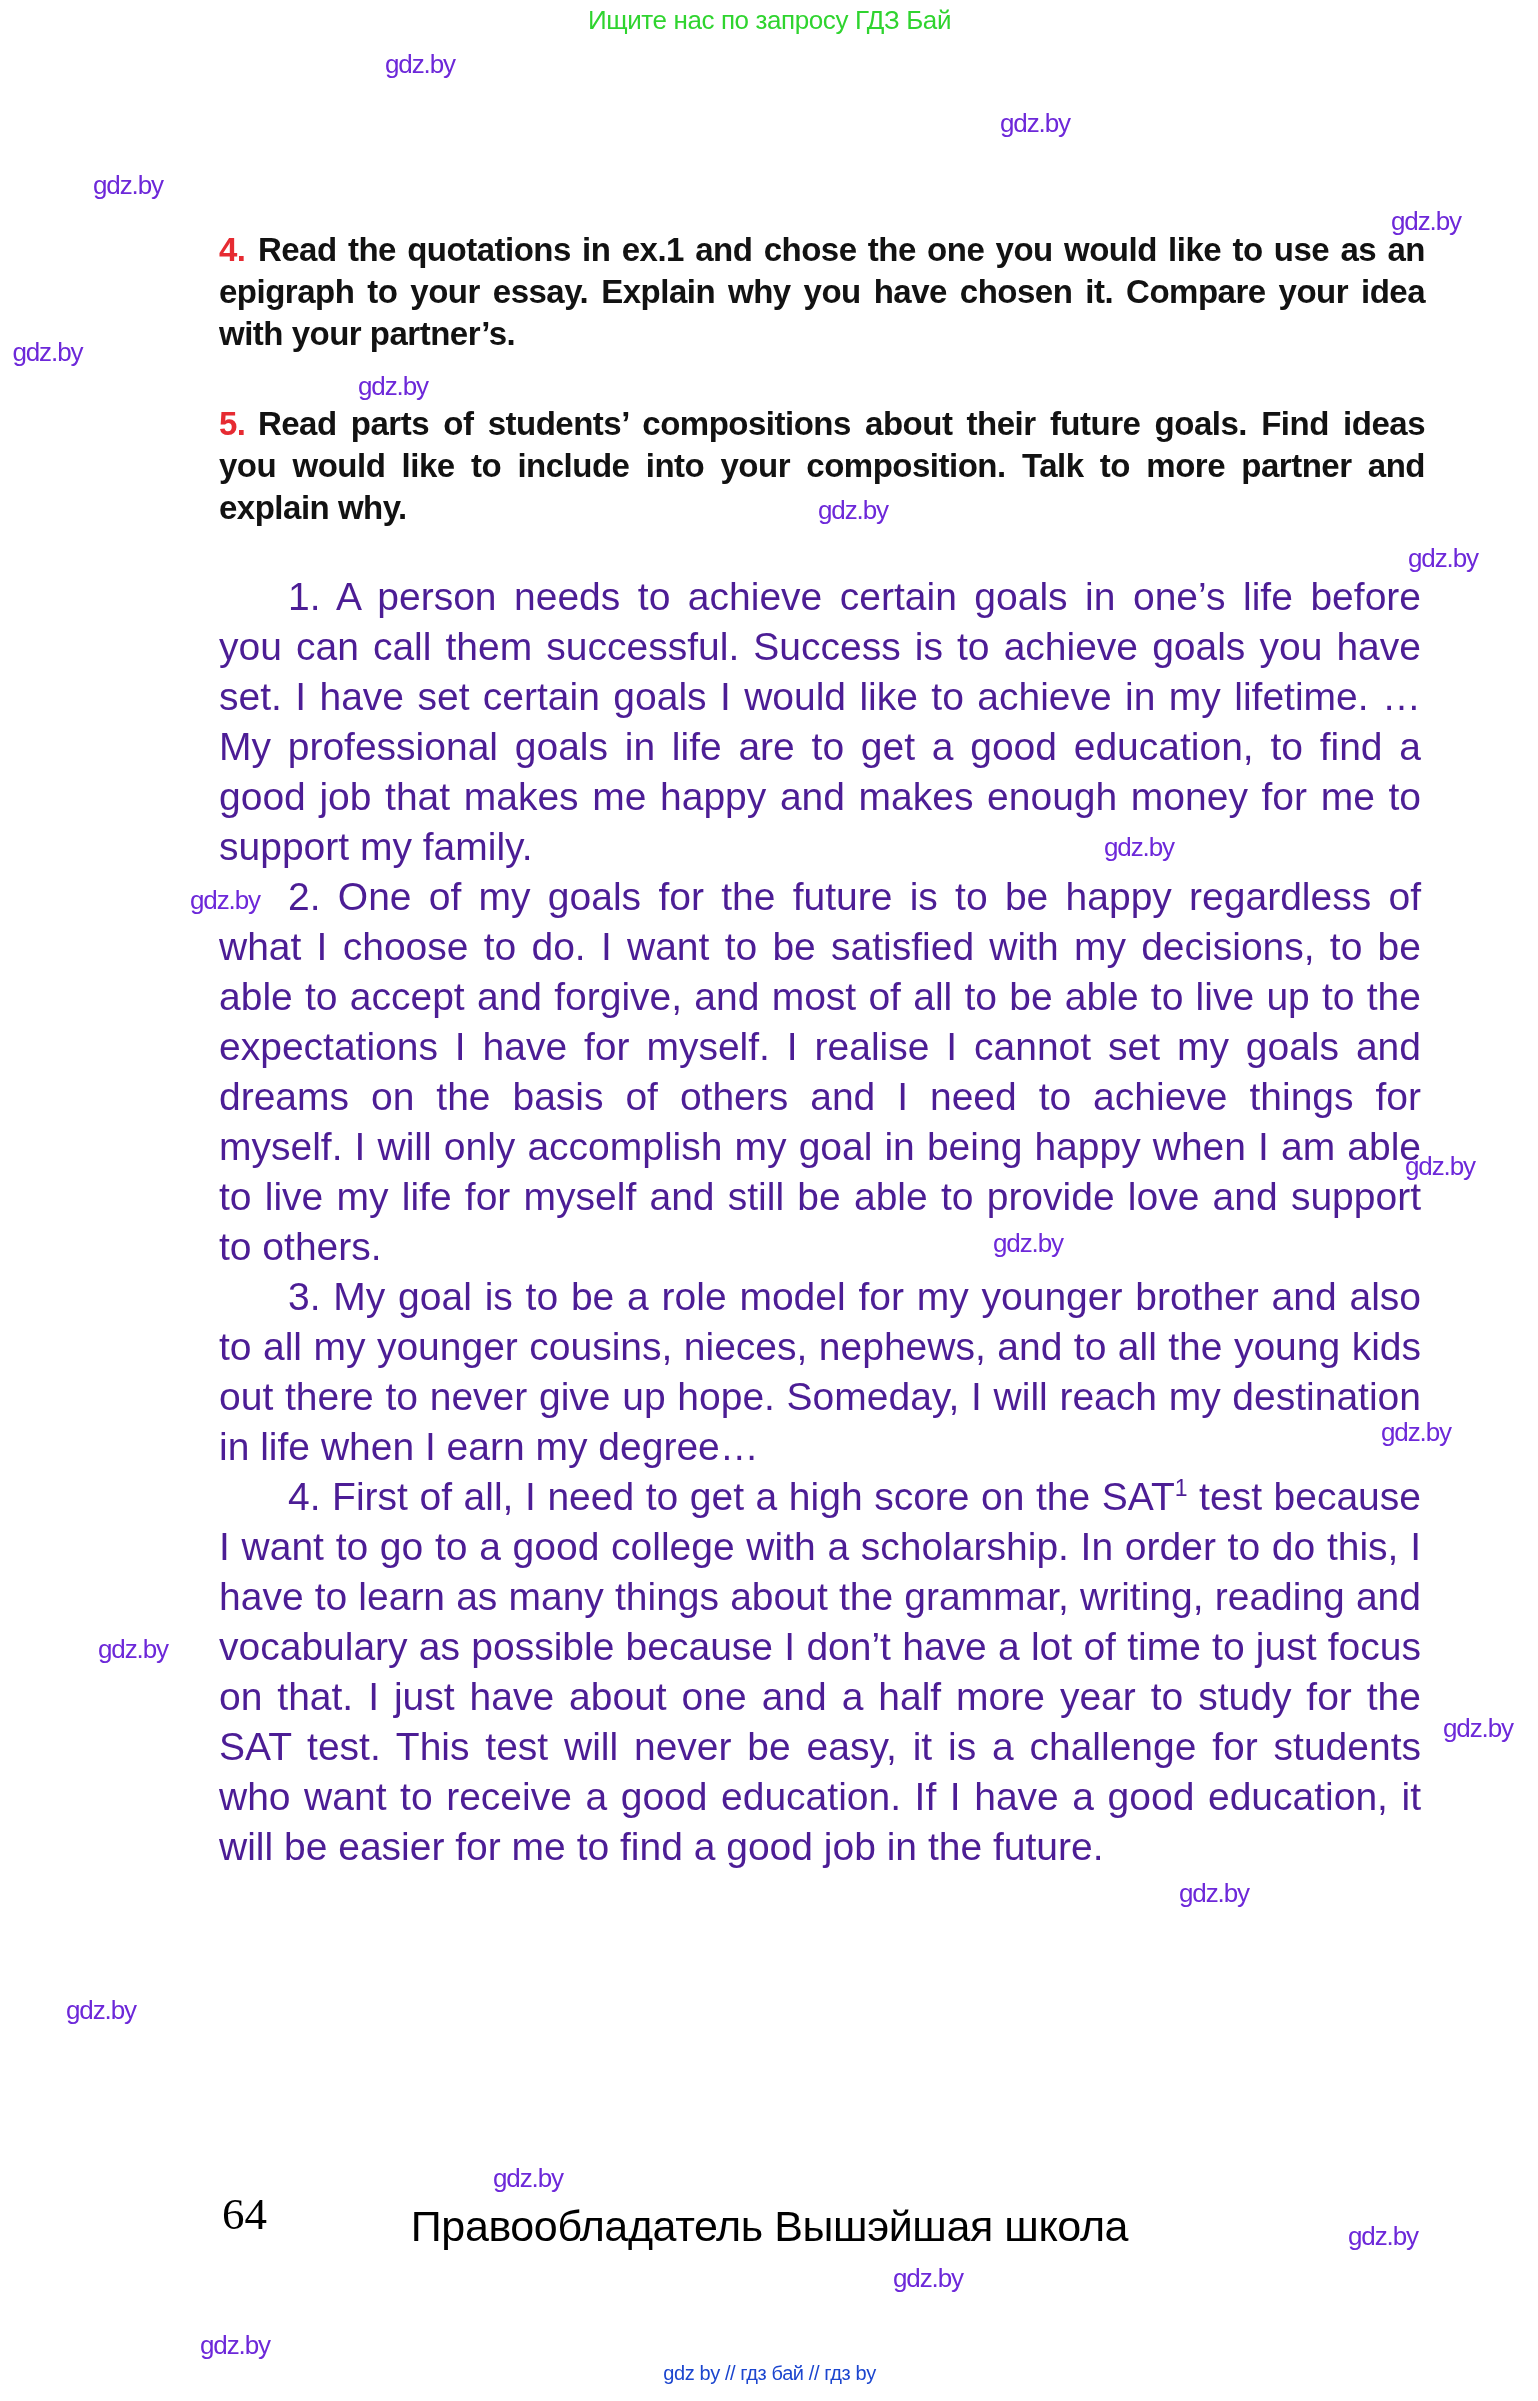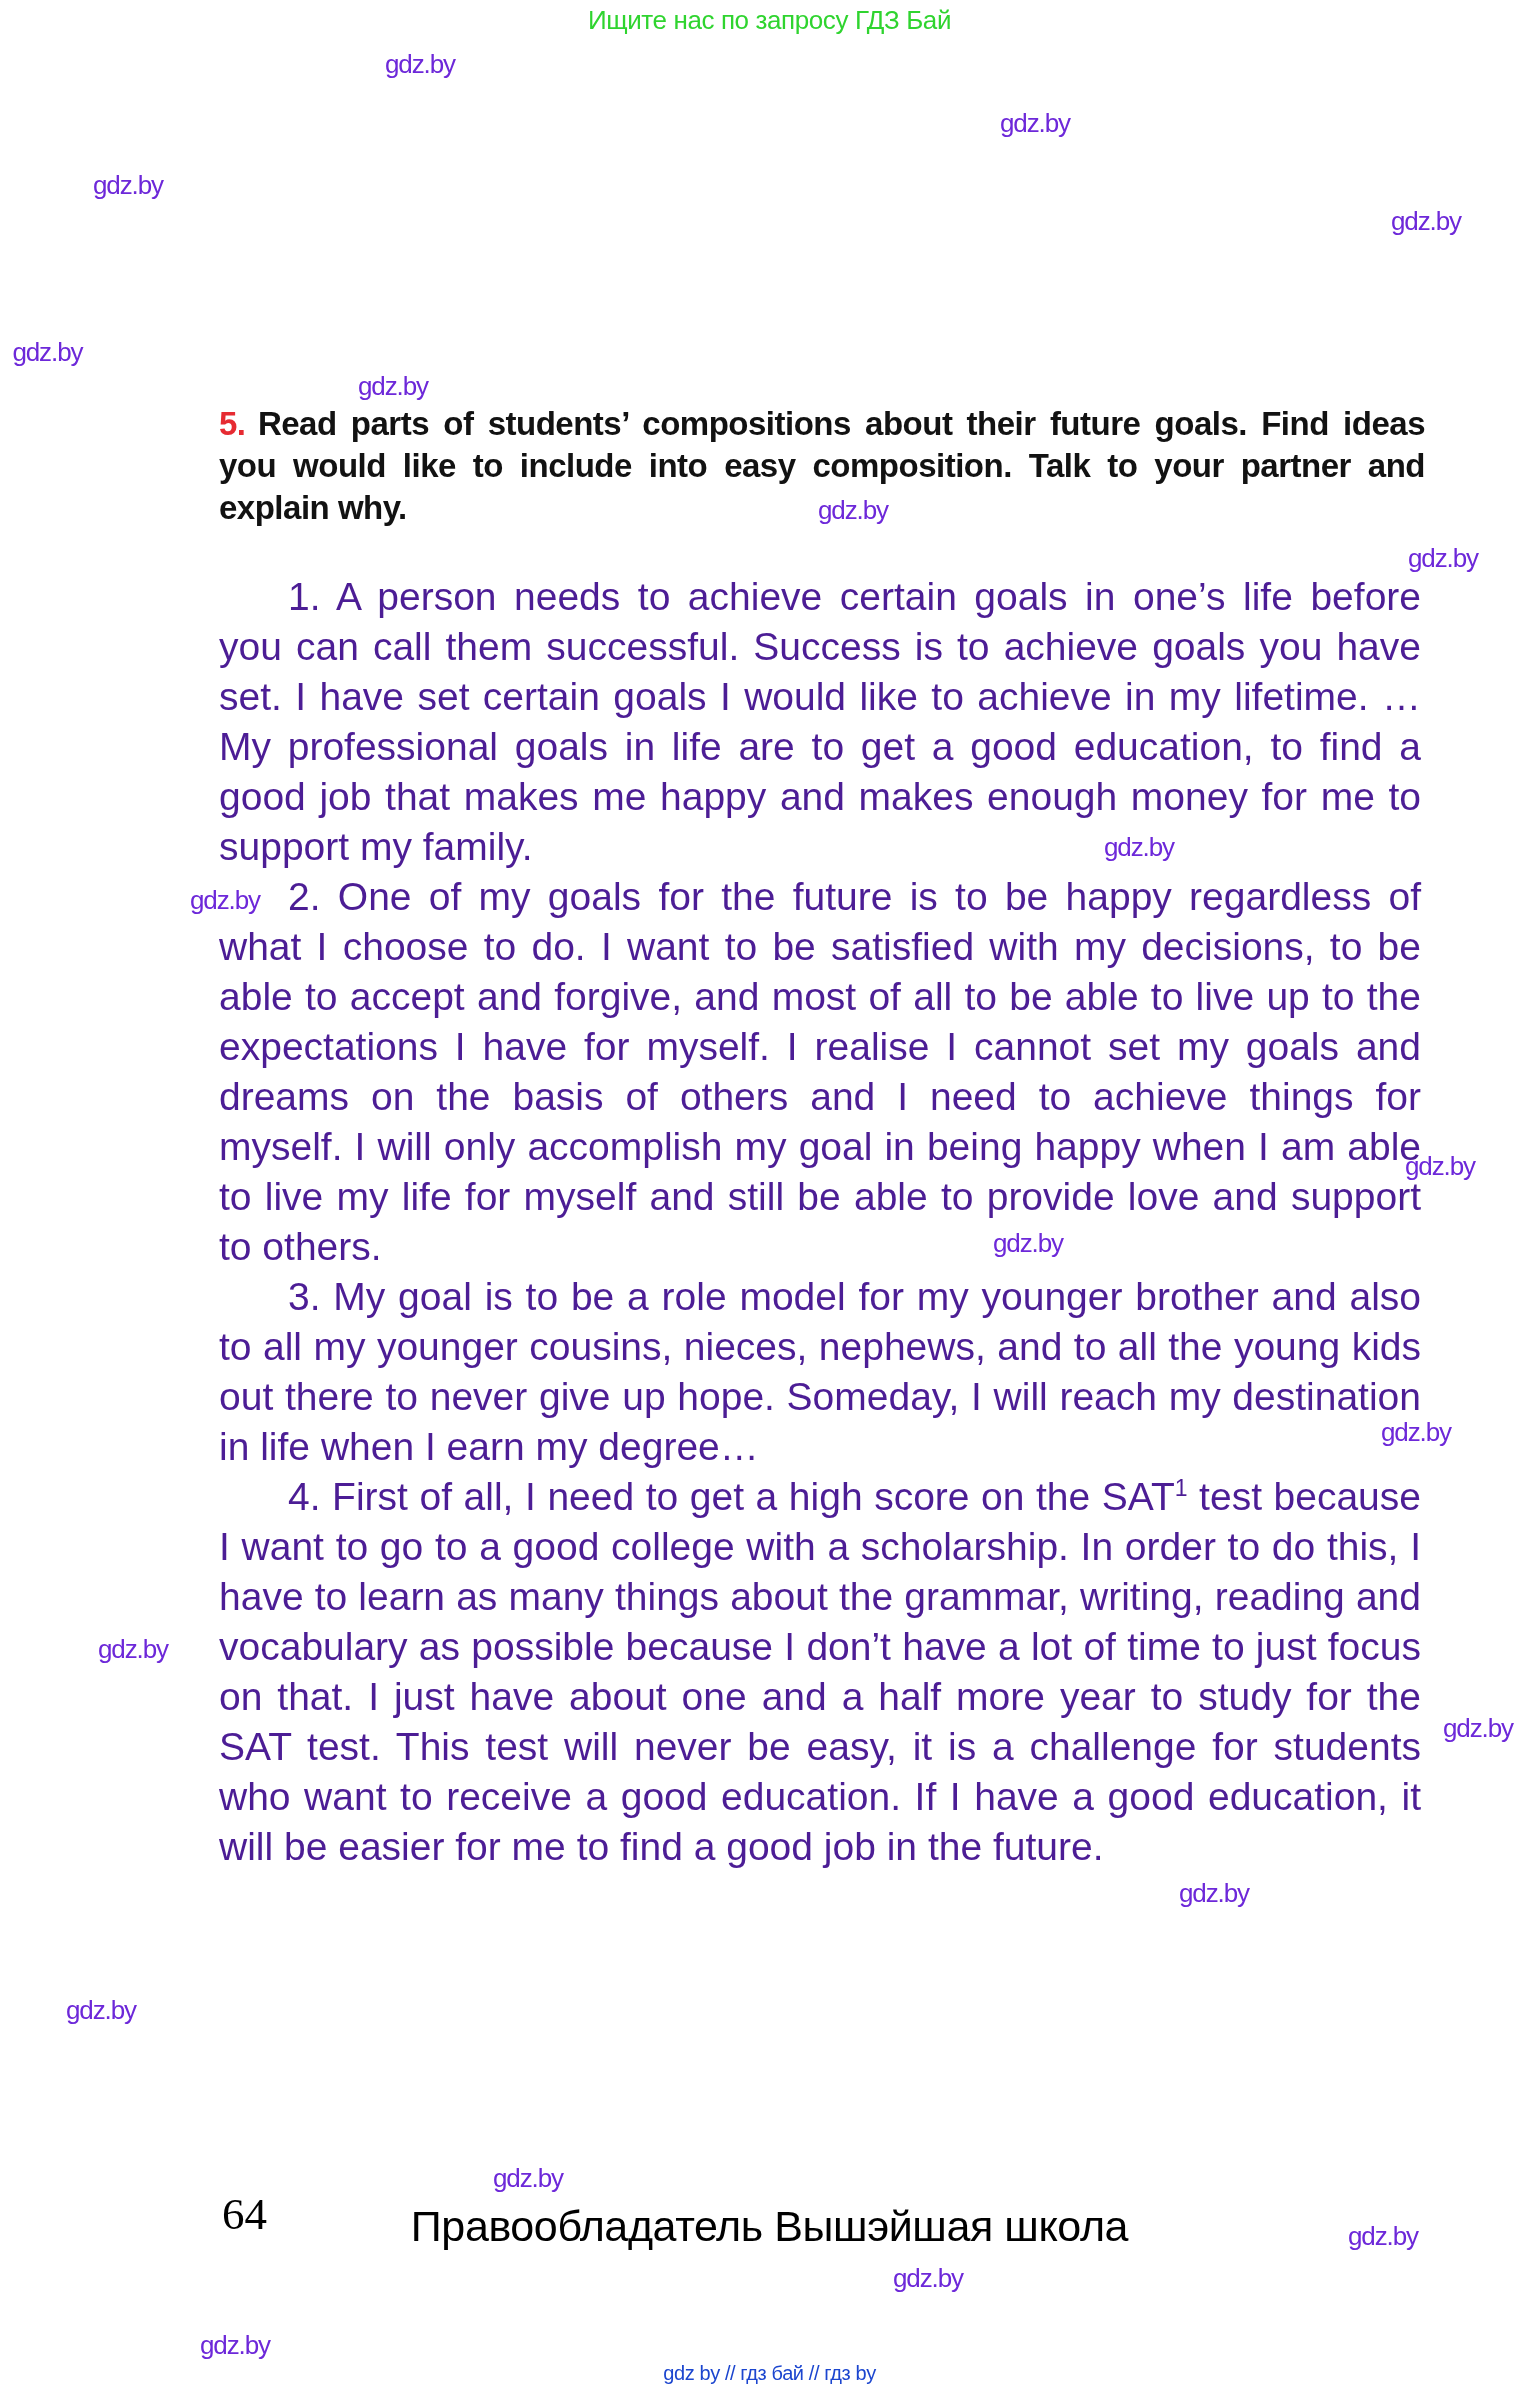--- a/index.html
+++ b/index.html
@@ -93,23 +93,26 @@
   <span class="wm" style="left:1381px;top:1417px">gdz.by</span>
   <span class="wm" style="left:98px;top:1634px">gdz.by</span>
   <span class="wm" style="left:1443px;top:1713px">gdz.by</span>
   <span class="wm" style="left:1179px;top:1878px">gdz.by</span>
   <span class="wm" style="left:66px;top:1995px">gdz.by</span>
   <span class="wm" style="left:493px;top:2163px">gdz.by</span>
   <span class="wm" style="left:1348px;top:2221px">gdz.by</span>
   <span class="wm" style="left:893px;top:2263px">gdz.by</span>
   <span class="wm" style="left:200px;top:2330px">gdz.by</span>
 
+  <p class="instruction" style="top:229px">
+    <span class="exnum">4.</span><span>Read the quotations in ex.1 and chose the one you would like to use as an epigraph to your essay. Explain why you have chosen it. Compare your idea with your partner’s.</span>
+  </p>
 
   <p class="instruction" style="top:403px">
-    <span class="exnum">5.</span><span>Read parts of students’ compositions about their future goals. Find ideas you would like to include into easy composition. Talk to your partner and explain why.</span>
+    <span class="exnum">5.</span><span>Read parts of students’ compositions about their future goals. Find ideas you would like to include into your composition. Talk to more partner and explain why.</span>
   </p>
 
   <div class="body-text">
     <p>1. A person needs to achieve certain goals in one’s life be­fore you can call them successful. Success is to achieve goals you have set. I have set certain goals I would like to achieve in my lifetime. …My professional goals in life are to get a good education, to find a good job that makes me happy and makes enough money for me to support my family.</p>
     <p>2. One of my goals for the future is to be happy regardless of what I choose to do. I want to be satisfied with my decisions, to be able to accept and forgive, and most of all to be able to live up to the expectations I have for myself. I realise I cannot set my goals and dreams on the basis of others and I need to achieve things for myself. I will only accomplish my goal in being hap­py when I am able to live my life for myself and still be able to provide love and support to others.</p>
     <p>3. My goal is to be a role model for my younger brother and also to all my younger cousins, nieces, nephews, and to all the young kids out there to never give up hope. Someday, I will reach my destination in life when I earn my degree…</p>
     <p><span>4. First of all, I need to get a high score on the SAT</span><sup>1</sup><span> test be­cause I want to go to a good college with a scholarship. In order to do this, I have to learn as many things about the grammar, writing, reading and vocabulary as possible because I don’t have a lot of time to just focus on that. I just have about one and a half more year to study for the SAT test. This test will never be easy, it is a challenge for students who want to receive a good education. If I have a good education, it will be easier for me to find a good job in the future.</span></p>
   </div>
 
   <div class="pagenum">64</div>

